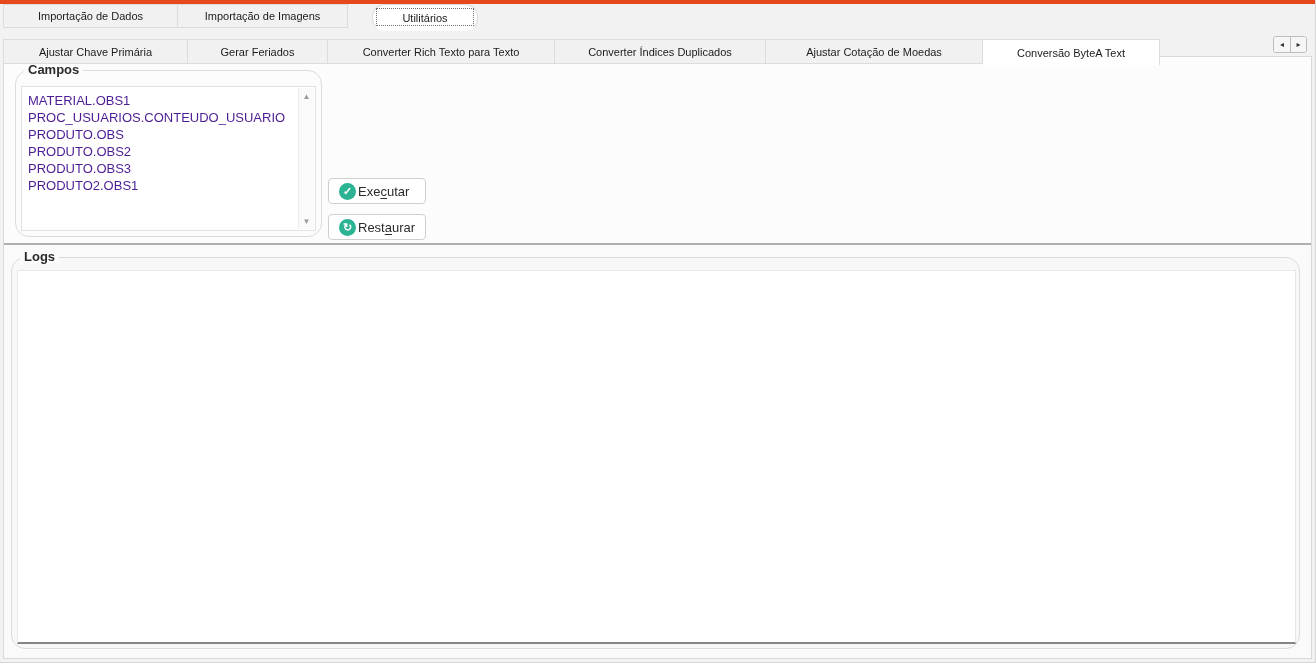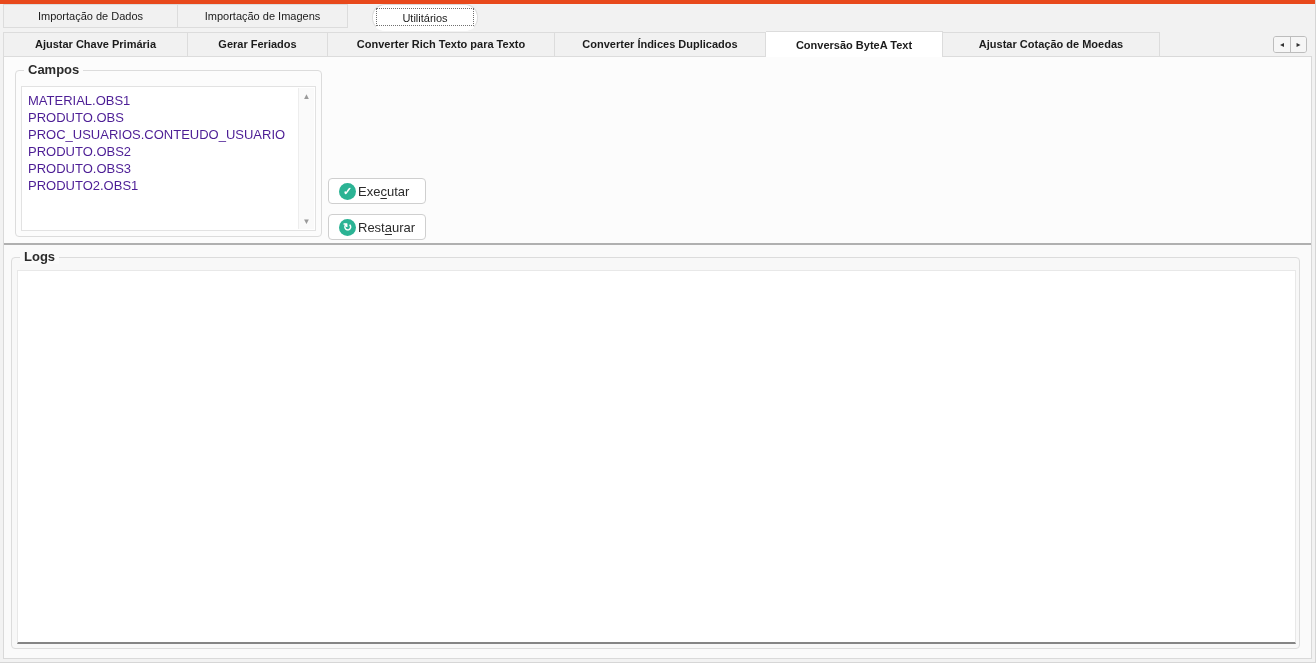--- a/index.html
+++ b/index.html
@@ -19,24 +19,23 @@
     position: absolute; top: 0; left: 0; width: 100%; height: 4px;
     background: #E8491C;
   }
 
   
   .tab-row1 {
     position: absolute; top: 4px; left: 3px; height: 28px;
     display: flex; align-items: flex-start;
   }
   .tab-row2 {
-    position: absolute; top: 31px; left: 3px; height: 26px;
-    display: flex; align-items: center;
+    position: absolute; top: 39px; left: 3px; height: 26px;
+    display: flex; align-items: flex-start;
     z-index: 3;
-    font-weight: bold;
   }
   .tab {
     display: flex; align-items: center; justify-content: center;
     height: 25px;
     background: #f1f1f1;
     border: 1px solid #dcdcdc;
     font-size: 11px;
     color: #1b1b1b;
     cursor: default;
     white-space: nowrap;
@@ -88,21 +87,21 @@
   .upper-panel {
     position: absolute; top: 0; left: 0; right: 0; height: 188px;
     border-bottom: 2px solid #b0b0b0;
     background: #fcfcfc;
   }
 
   
   .groupbox {
     position: absolute;
     border: 1px solid #dcdcdc;
-    border-radius: 4px;
+    border-radius: 14px;
   }
   .groupbox-label {
     position: absolute; top: -9px; left: 8px;
     padding: 0 4px;
     font-size: 13px; font-weight: bold; color: #2b2b2b;
     background: #fcfcfc;
     line-height: 15px;
   }
 
   .campos-box { left: 11px; top: 13px; width: 307px; height: 167px; }
@@ -182,44 +181,44 @@
     <div class="tab" style="width:175px">Importação de Dados</div>
     <div class="tab" style="width:170px">Importação de Imagens</div>
     <div class="tab selected gap-before" style="width:106px">Utilitários</div>
   </div>
 
   <div class="tab-row2">
     <div class="tab" style="width:185px">Ajustar Chave Primária</div>
     <div class="tab" style="width:140px">Gerar Feriados</div>
     <div class="tab" style="width:227px">Converter Rich Texto para Texto</div>
     <div class="tab" style="width:211px">Converter Índices Duplicados</div>
+    <div class="tab" style="width:217px">Ajustar Cotação de Moedas</div>
     <div class="tab selected" style="width:177px">Conversão ByteA Text</div>
-    <div class="tab" style="width:217px">Ajustar Cotação de Moedas</div>
   </div>
 
   <div class="tab-scrollers">
     <div class="tab-scroller-btn">
       <span>◂</span>
     </div>
     <div class="tab-scroller-btn">
       <span>▸</span>
     </div>
   </div>
 
   <div class="page">
 
     <div class="upper-panel">
 
       <div class="groupbox campos-box">
         <span class="groupbox-label">Campos</span>
         <div class="listbox">
           <div class="listbox-items">
             <div class="list-item">MATERIAL.OBS1</div>
+            <div class="list-item">PROC_USUARIOS.CONTEUDO_USUARIO</div>
             <div class="list-item">PRODUTO.OBS</div>
-            <div class="list-item">PROC_USUARIOS.CONTEUDO_USUARIO</div>
             <div class="list-item">PRODUTO.OBS2</div>
             <div class="list-item">PRODUTO.OBS3</div>
             <div class="list-item">PRODUTO2.OBS1</div>
           </div>
           <div class="v-scrollbar">
             <div class="scroll-arrow">▲</div>
             <div class="scroll-arrow">▼</div>
           </div>
         </div>
       </div>

